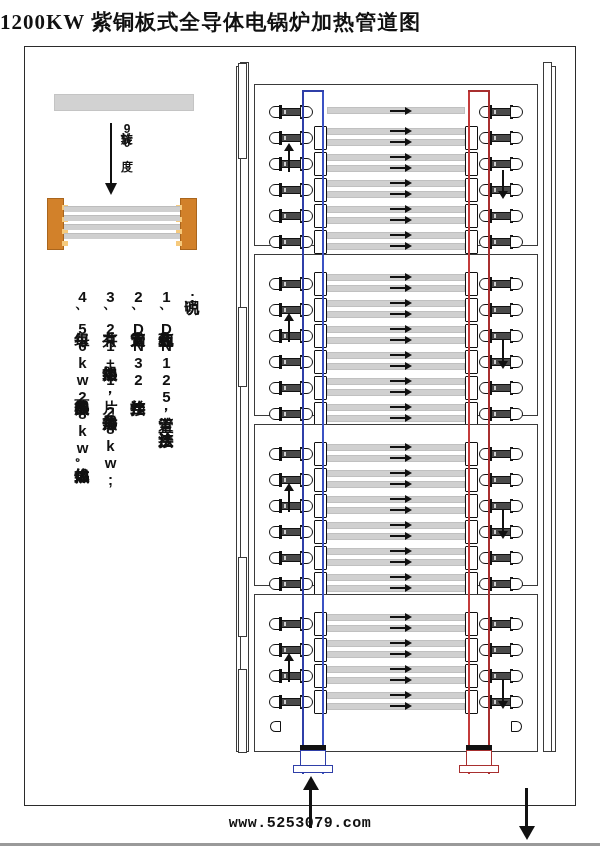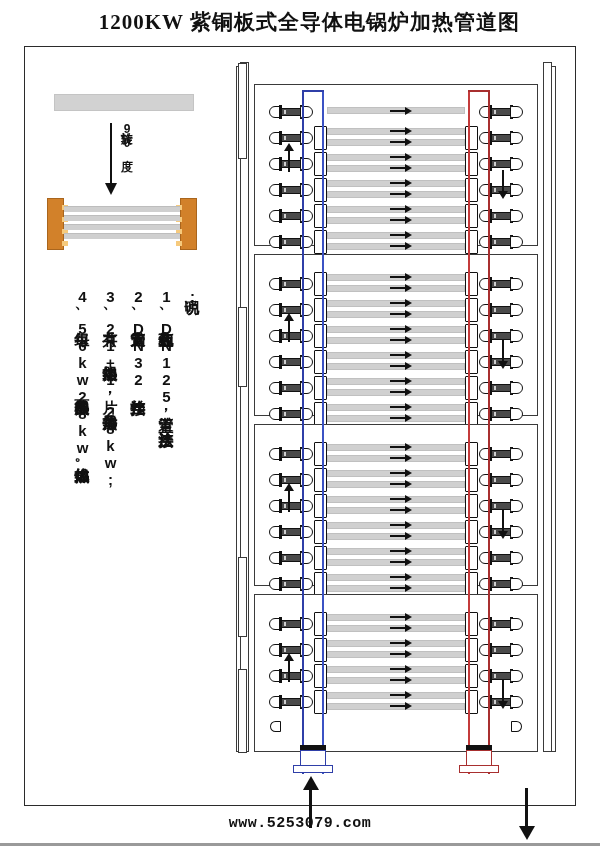--- a/index.html
+++ b/index.html
@@ -1,20 +1,20 @@
 <!DOCTYPE html>
 <html><head>
 <meta charset="utf-8">
 <style>
   html,body{margin:0;padding:0;background:#ffffff;}
   body{width:600px;height:852px;position:relative;font-family:"Liberation Serif",serif;overflow:hidden;}
 
   
   #title{
-    position:absolute;left:0;top:8px;width:520px;text-align:right;
+    position:absolute;left:0;top:8px;width:520px;text-align:left;
     font-family:"Liberation Serif",serif;font-size:21px;font-weight:700;
     letter-spacing:1px;color:#111;white-space:nowrap;
   }
 
   
   #page-frame{
     position:absolute;left:24px;top:46px;width:552px;height:760px;
     border:1.5px solid #2b2b2b;background:#fff;box-sizing:border-box;
   }
 

